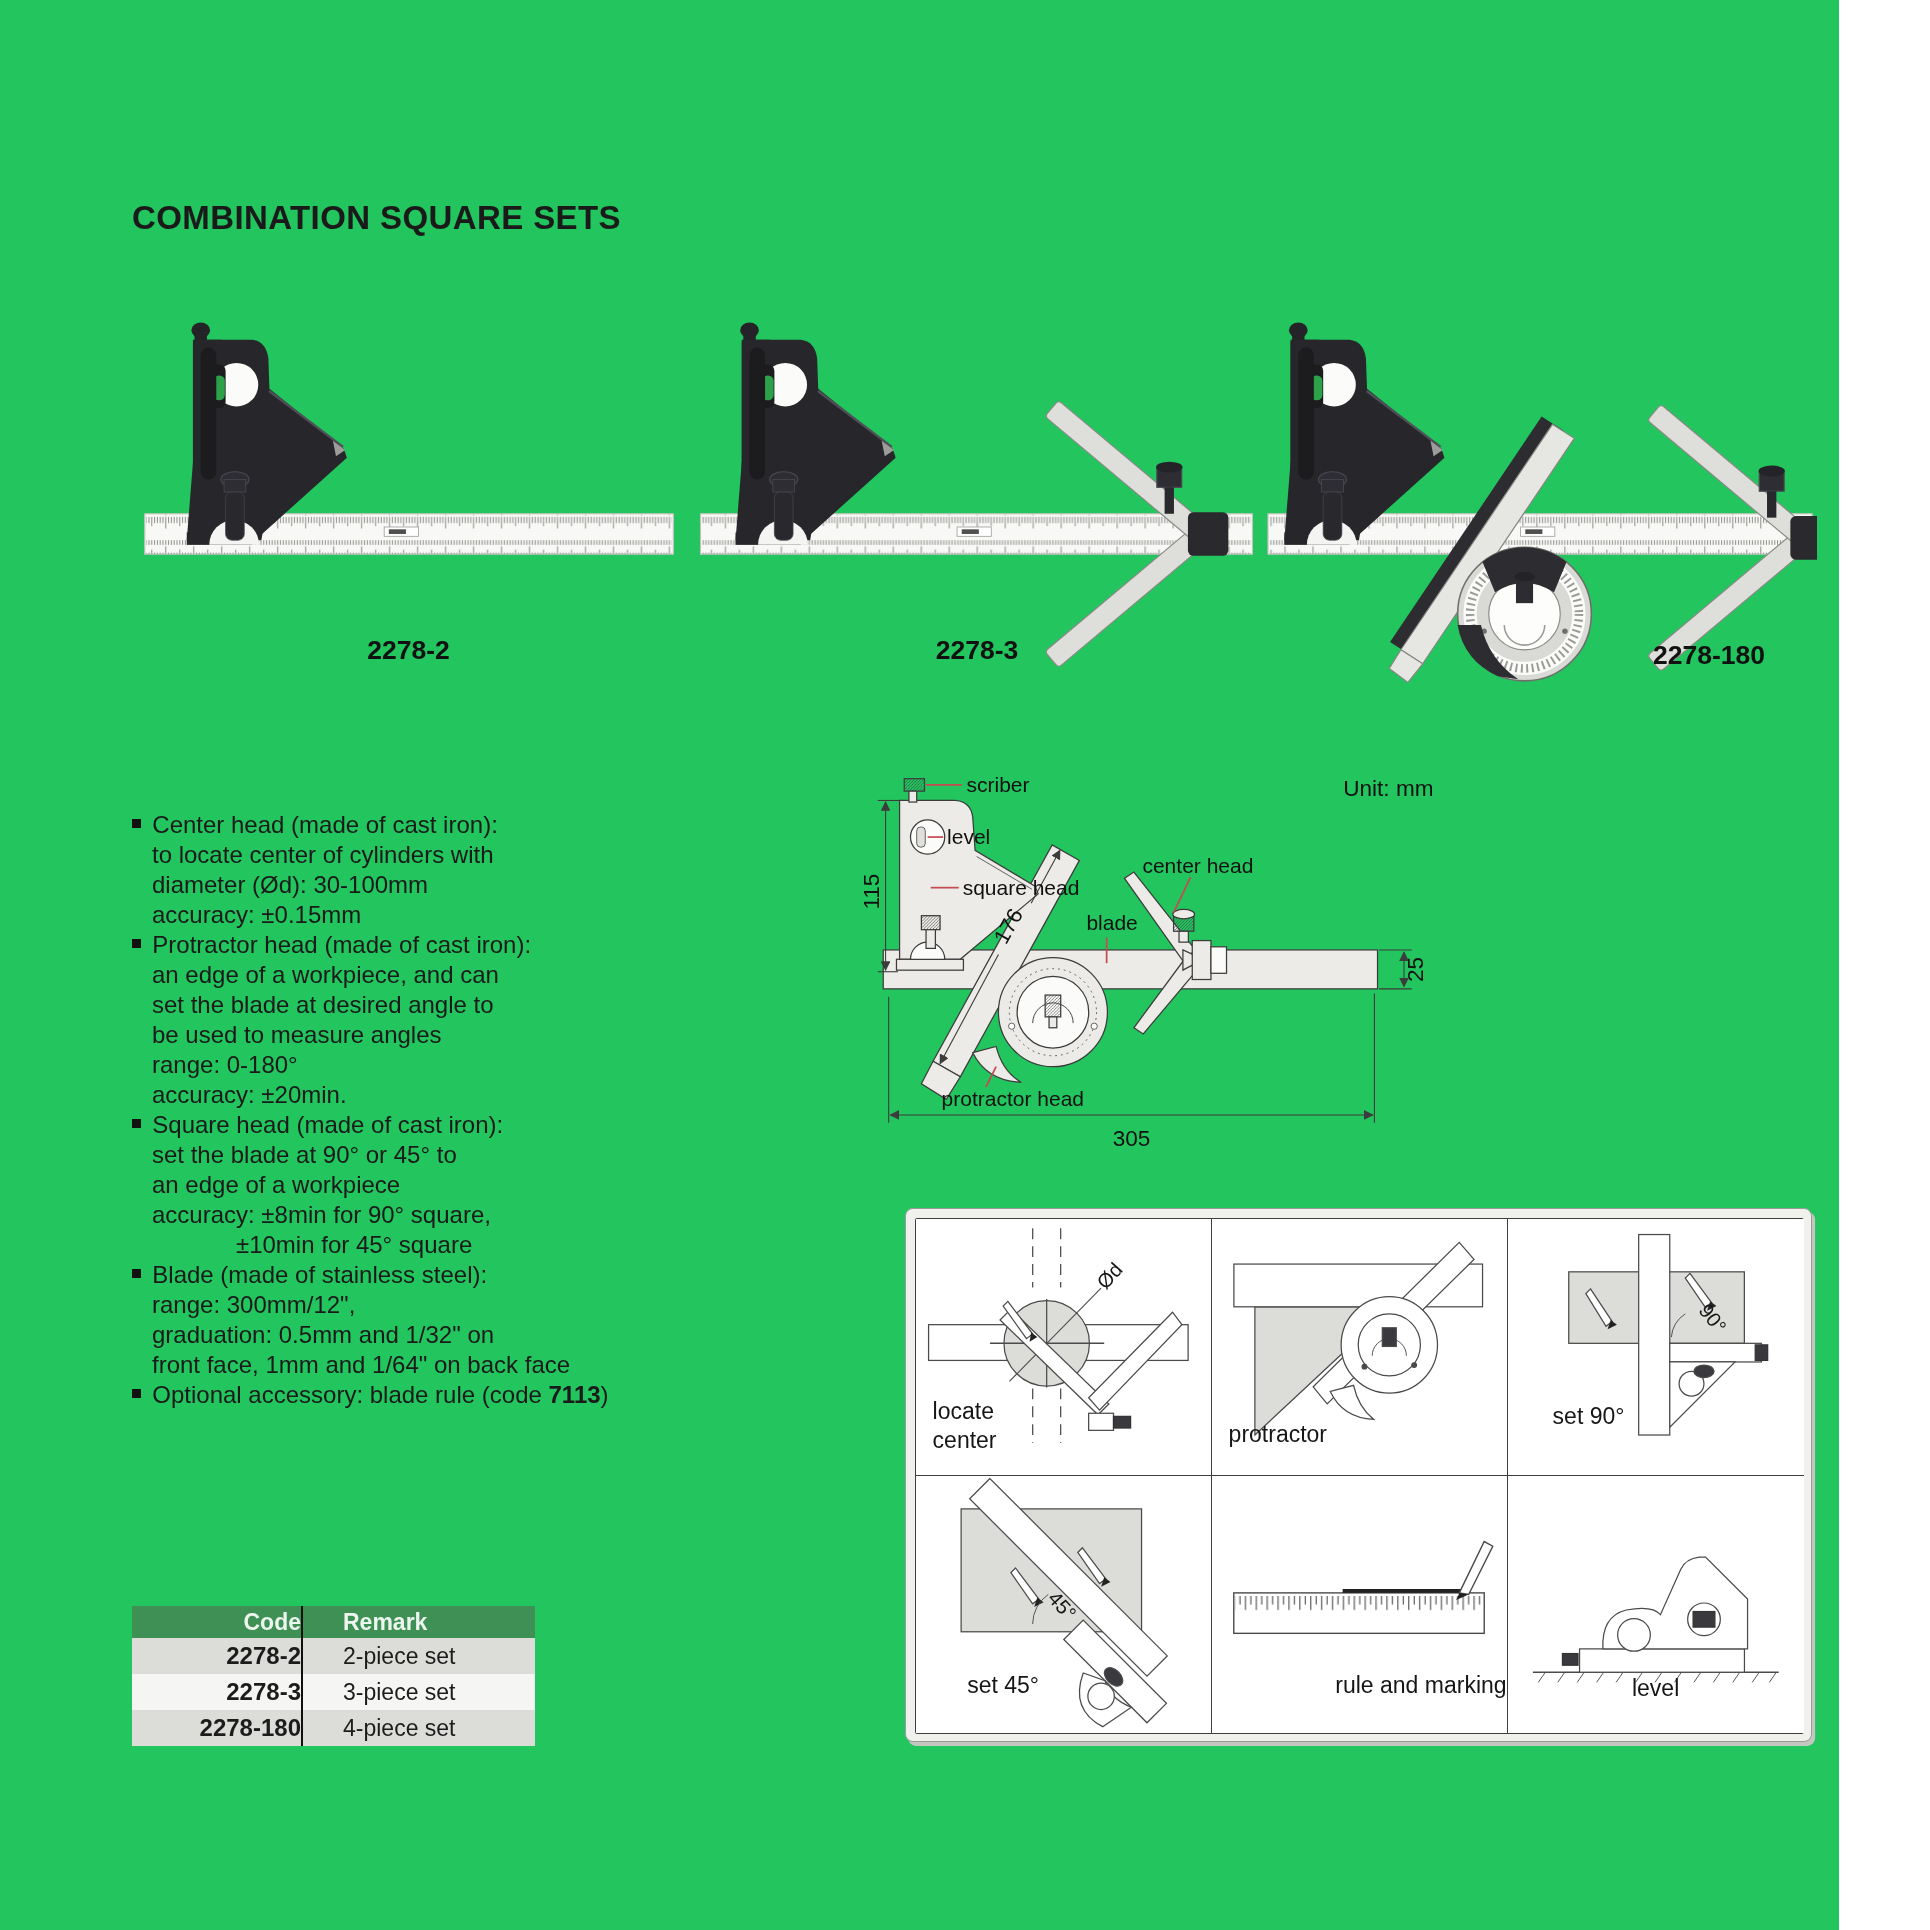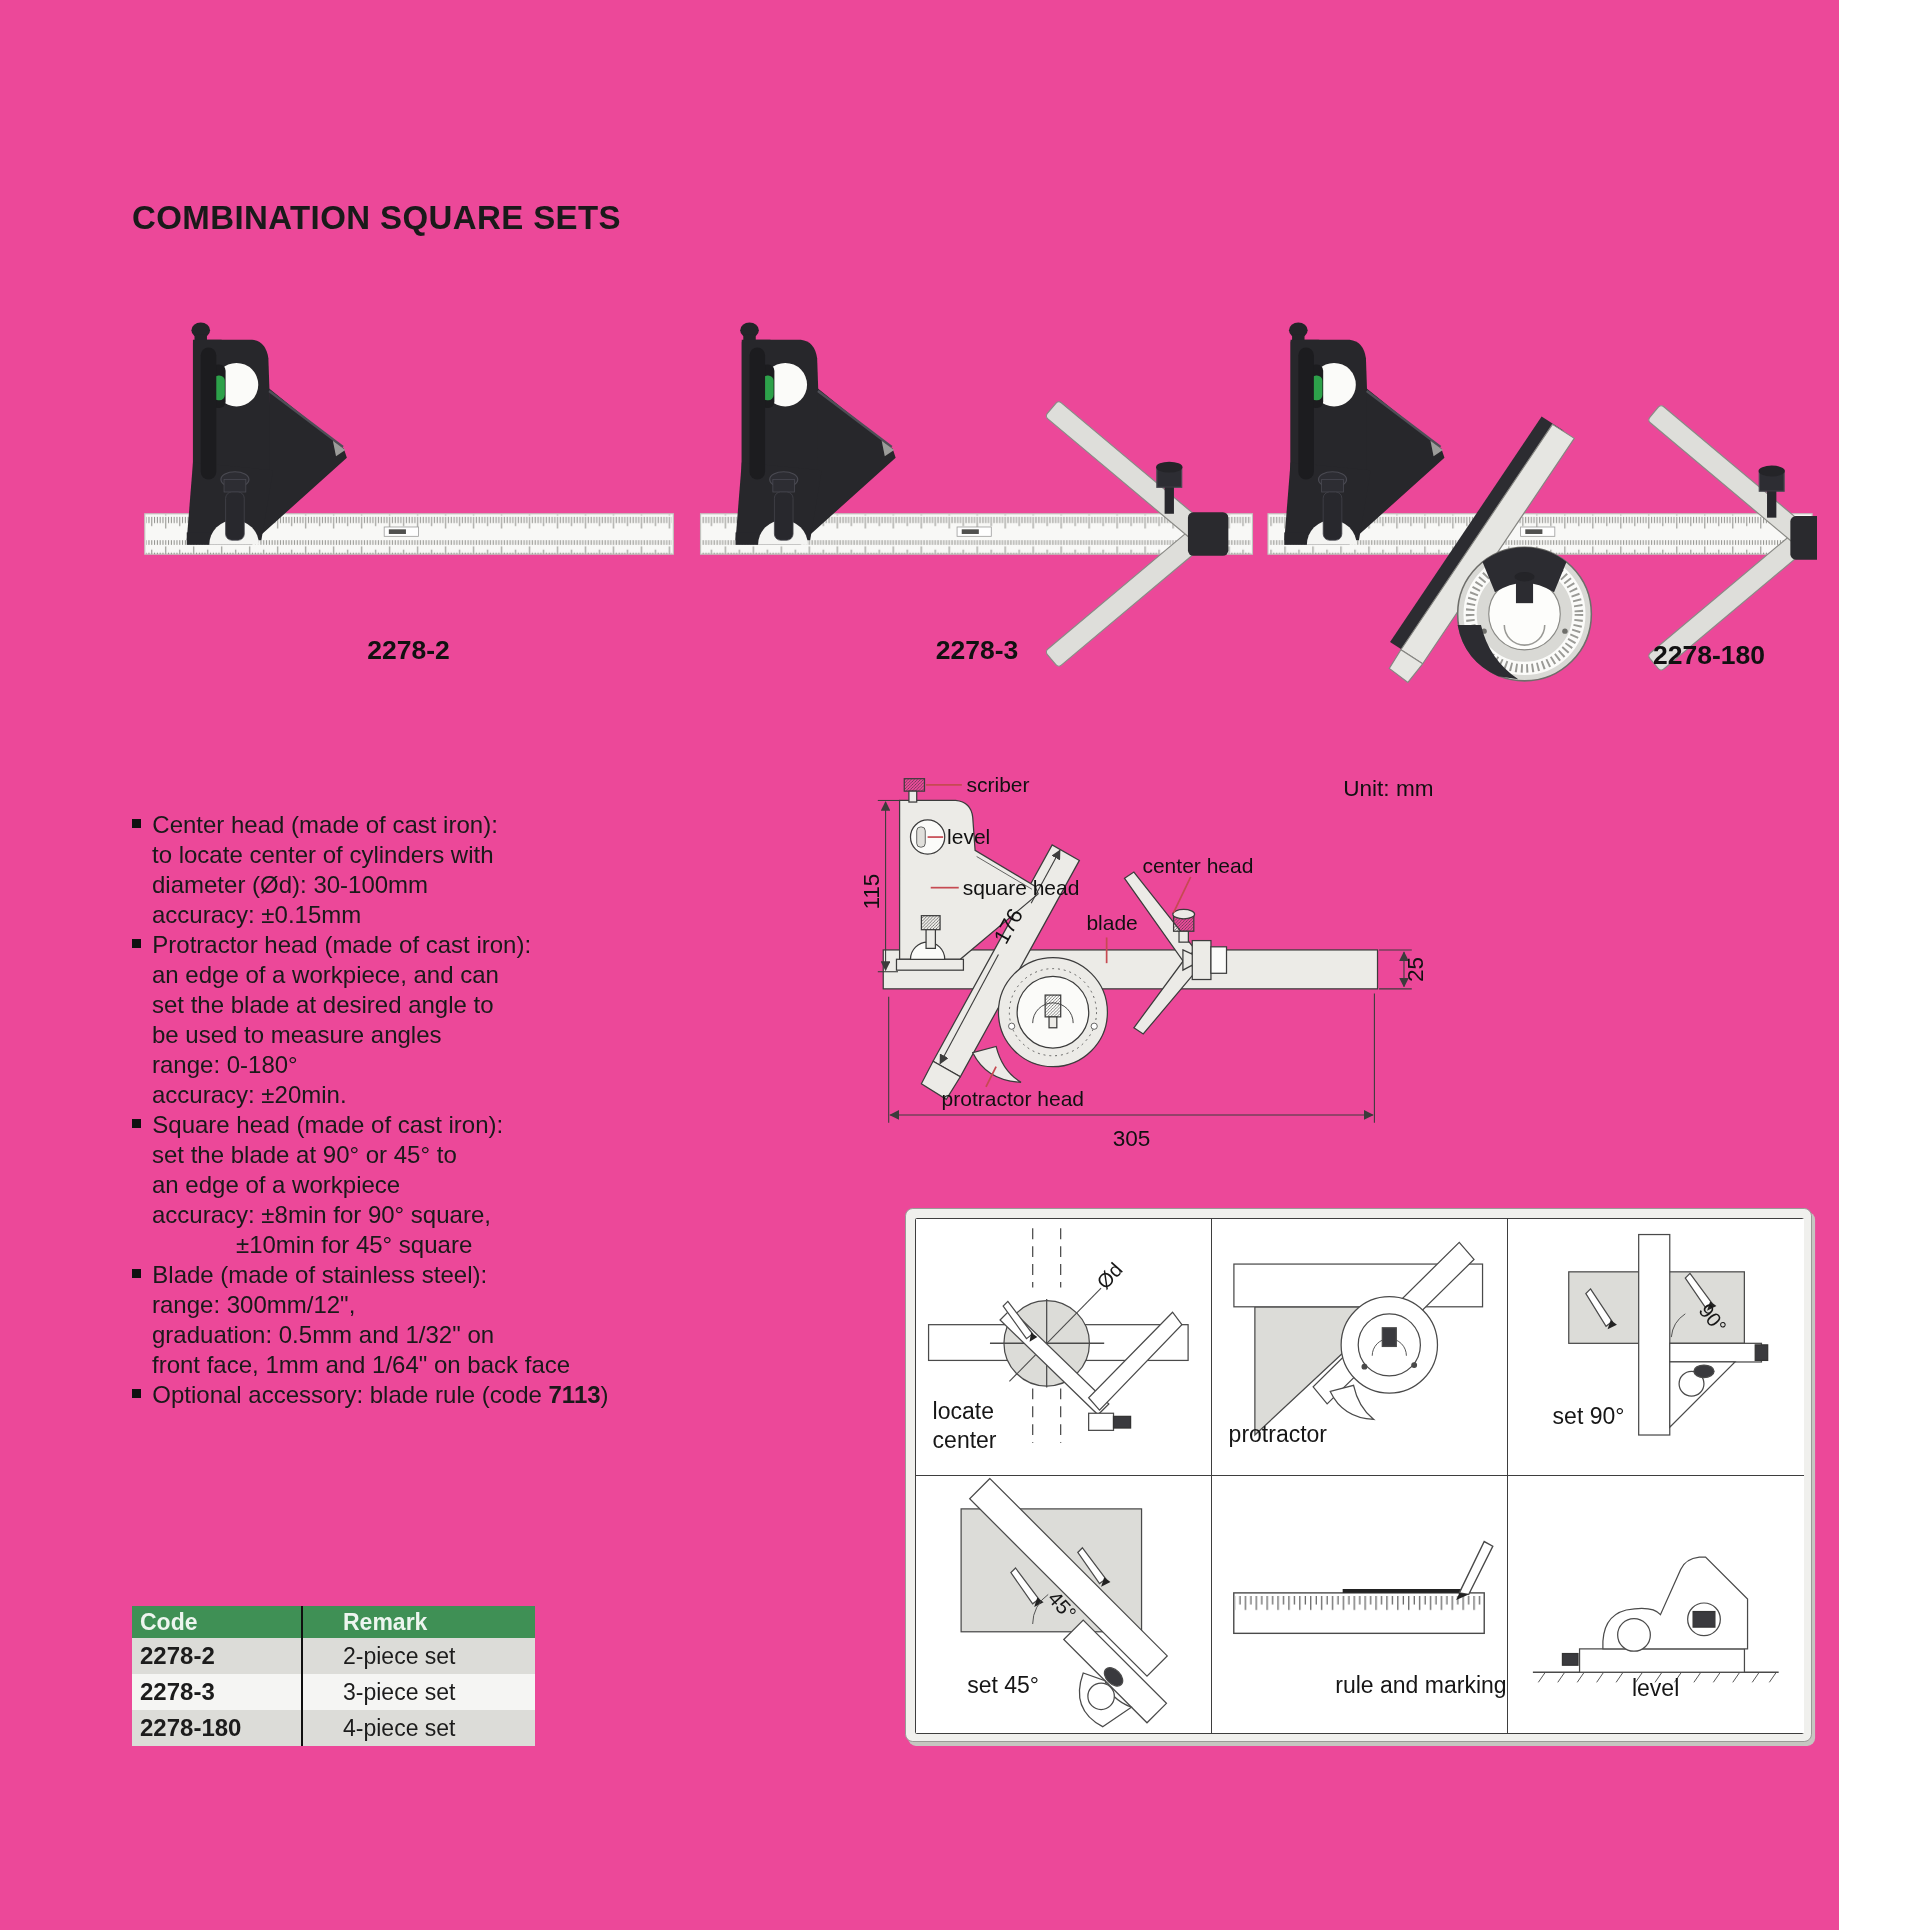--- a/index.html
+++ b/index.html
@@ -1,31 +1,31 @@
 <!DOCTYPE html>
 <html style="font-size:12.5px"><head>
 <meta charset="utf-8">
 <style>
   html,body{margin:0;padding:0;background:#ffffff;}
-  #page{position:relative;width:1839px;height:1931px;background:#ec4899;font-family:"Liberation Sans",sans-serif;color:#1a1a1a;overflow:hidden;}
+  #page{position:relative;width:1839px;height:1931px;background:#22c55e;font-family:"Liberation Sans",sans-serif;color:#1a1a1a;overflow:hidden;}
   .abs{position:absolute;}
   #title{left:132px;top:199px;font-size:33px;font-weight:bold;letter-spacing:0.4px;}
   .prod-label{font-size:26.5px;font-weight:bold;text-align:center;color:#111;}
   
   #specs{left:132px;top:810px;width:576px;font-size:24px;line-height:30px;}
   .spec-line{white-space:nowrap;padding-left:20px;}
   .spec-first{padding-left:0;}
   .bullet{display:inline-block;width:9.3px;height:9.3px;background:#111;margin-right:11px;vertical-align:4.7px;}
   .indent2{padding-left:104px;}
   .boldcode{font-weight:bold;}
   
   #ctable{left:132px;top:1606px;width:403px;}
   .trow{display:flex;}
   .hcell{background:#3f9055;color:#edf5ef;font-weight:bold;font-size:23px;height:32px;line-height:32px;}
-  .c1{width:169px;padding-left:8px;box-sizing:border-box;}
+  .c1{width:169px;padding-left:17px;box-sizing:border-box;text-align:right;}
   .c2{width:234px;padding-left:40px;box-sizing:border-box;border-left:2.3px solid #101010;}
   .dcell{font-size:23px;height:36px;line-height:36px;color:#1c1c1c;}
   .codecell{font-weight:bold;font-size:24px;}
   .rowa{background:#dcdcd8;}
   .rowb{background:#f5f5f3;}
   
   #usage{left:905px;top:1208px;width:905px;height:532px;background:#f0f0ed;border:0.8px solid #9a9a96;border-radius:7.8px;box-shadow:3.1px 3.9px 0 #c6c6c1;}
   #ugrid{position:absolute;left:8.6px;top:8.6px;width:887px;height:514px;display:grid;grid-template-columns:296px 296px 296px;grid-template-rows:257px 257px;}
   .ucell{position:relative;background:#fff;border-right:1.6px solid #3e3e3e;border-bottom:1.6px solid #3e3e3e;box-sizing:border-box;}
   .ucell.last-col{border-right:none;}

